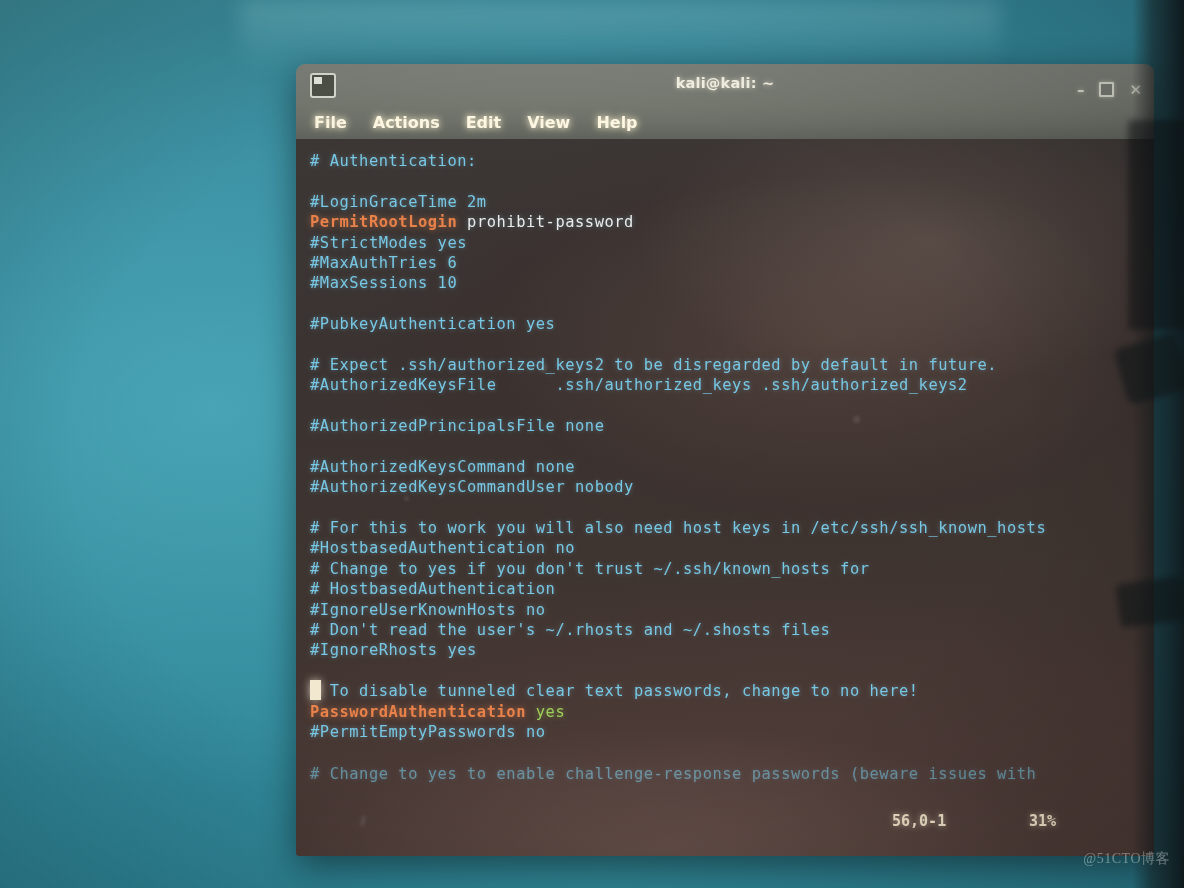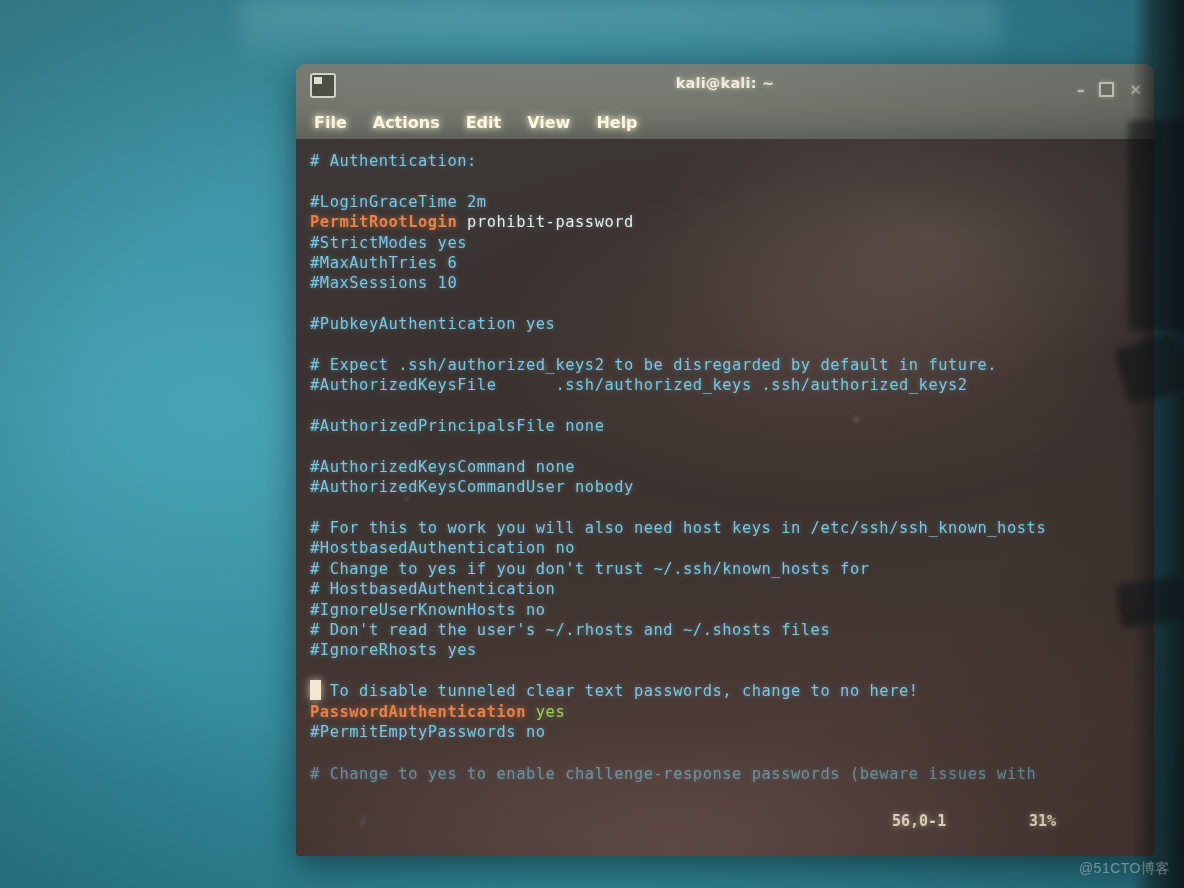--- a/index.html
+++ b/index.html
@@ -211,22 +211,22 @@
     background:
       radial-gradient(ellipse 420px 210px at 74% 14%, rgba(190,165,150,0.18) 0%, rgba(0,0,0,0) 70%),
       radial-gradient(ellipse 520px 170px at 44% 99%, rgba(190,160,150,0.16) 0%, rgba(0,0,0,0) 72%);
     pointer-events: none;
   }
 
   
   #watermark {
     position: absolute;
     right: 14px;
-    bottom: 10px;
-    font-family: Liberation Sans, sans-serif;
+    bottom: 20px;
+    font-family: Liberation Serif, serif;
     font-size: 14px;
     color: rgba(225,235,235,0.42);
     letter-spacing: 0.5px;
     user-select: none;
   }
 </style>
 </head>
 <body>
 
 <div id="desktop"></div>

